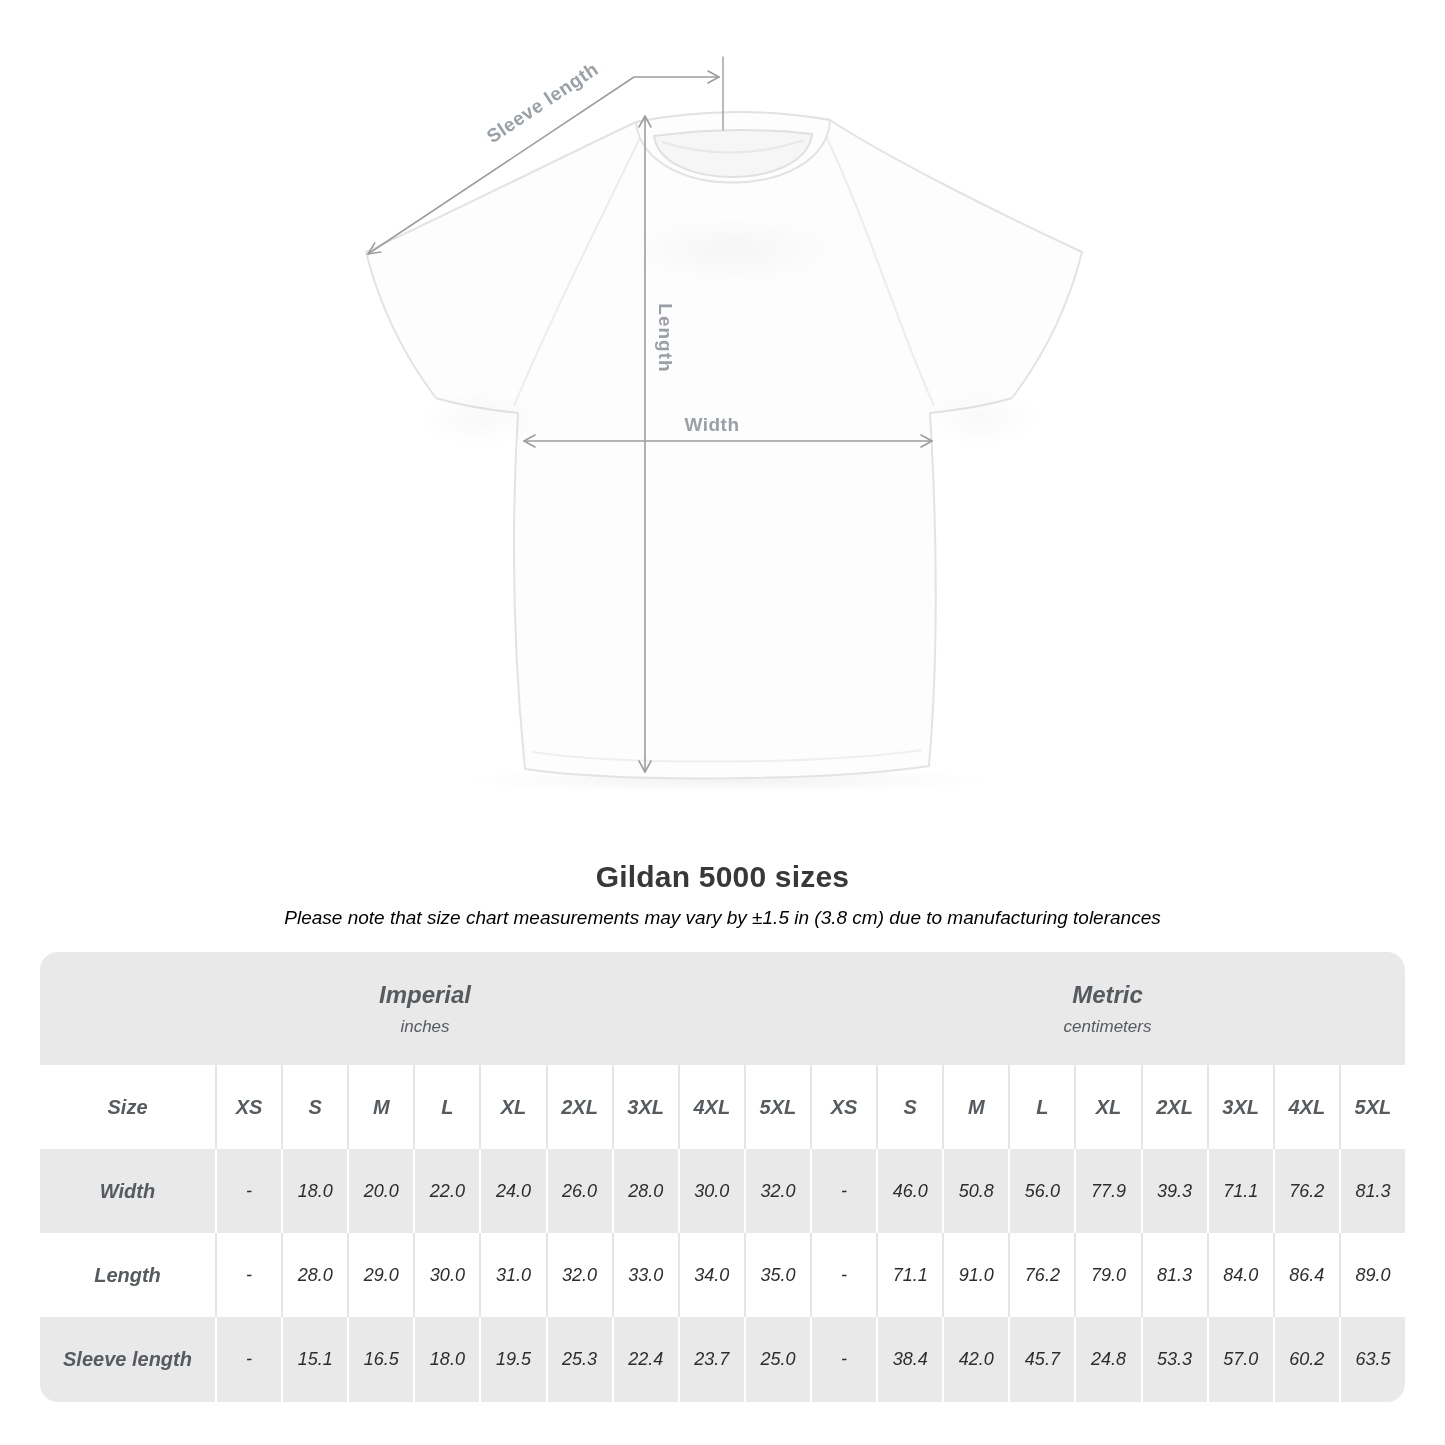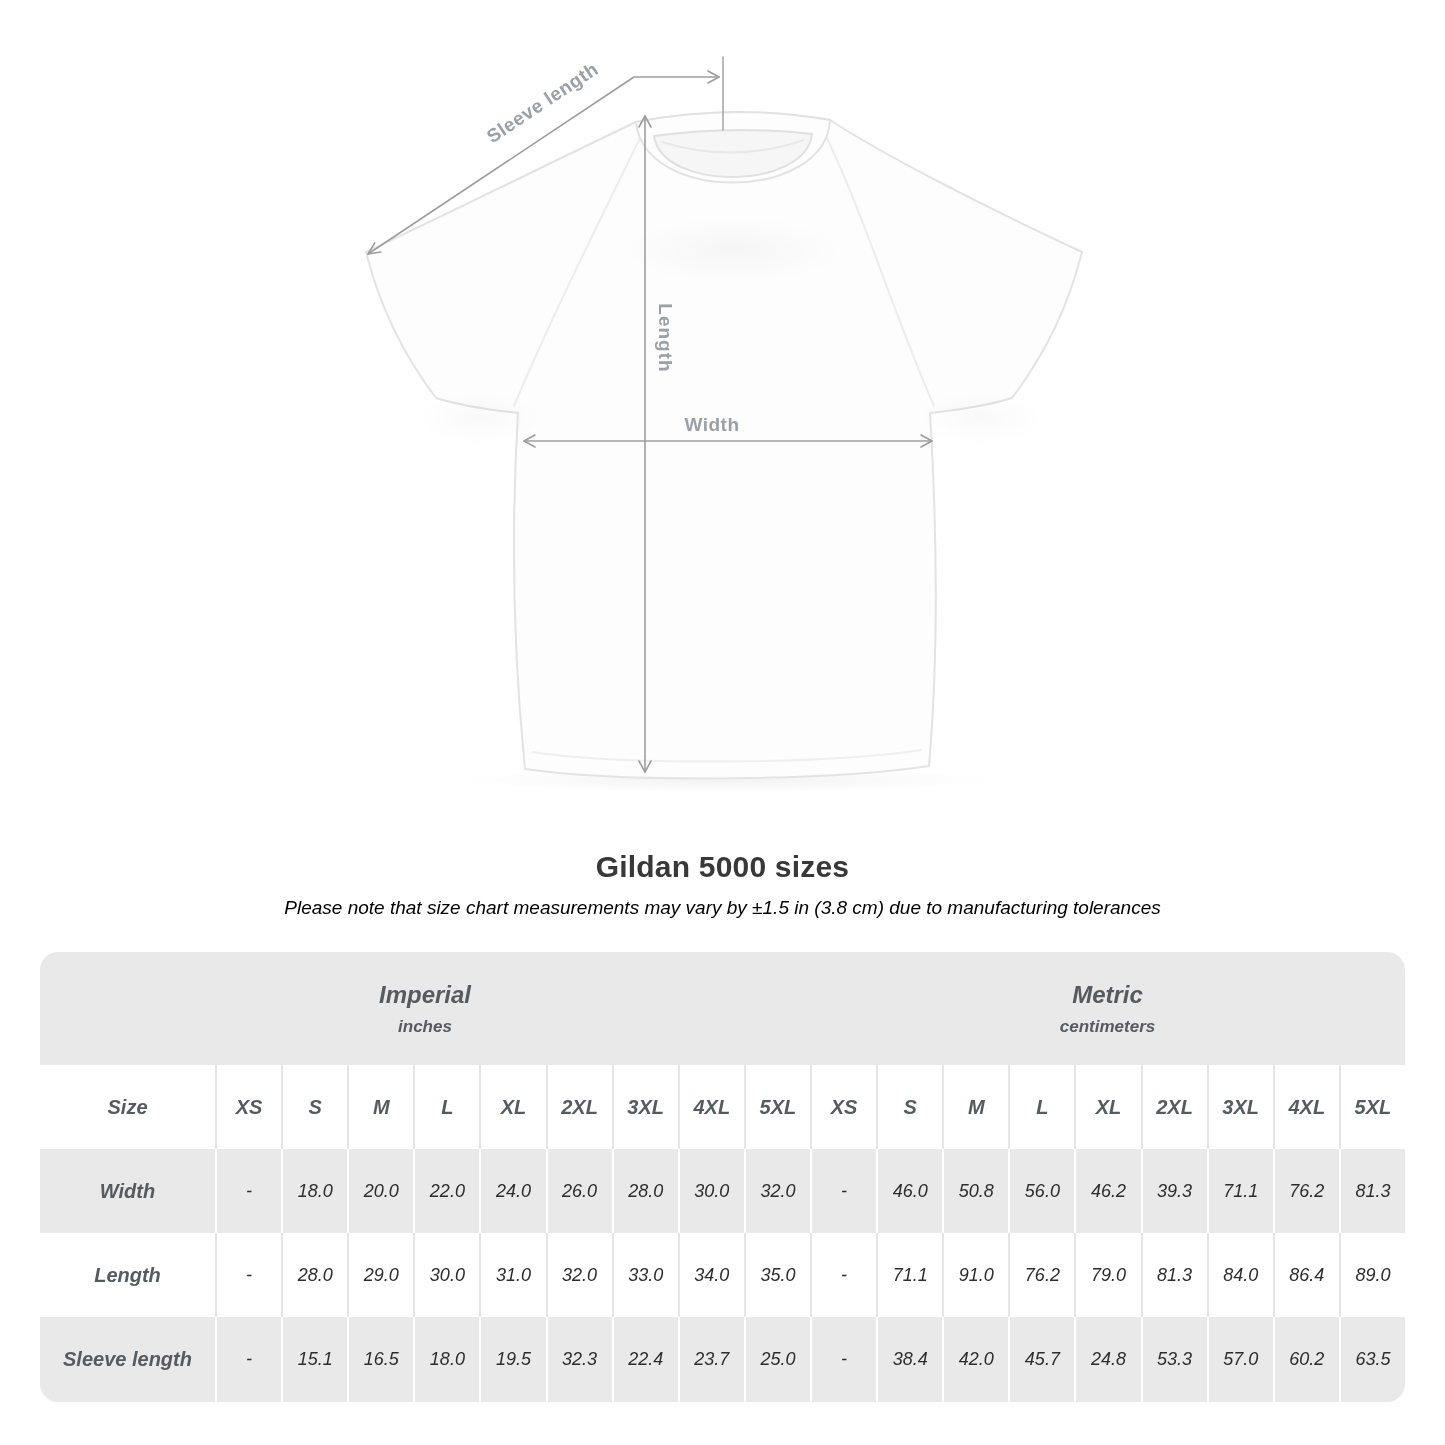--- a/index.html
+++ b/index.html
@@ -4,31 +4,31 @@
 <style>
   html,body{margin:0;padding:0;background:#ffffff;}
   body{width:1445px;height:1445px;font-family:"Liberation Sans",sans-serif;-webkit-font-smoothing:antialiased;}
   .page{position:relative;width:1445px;height:1445px;background:#fff;overflow:hidden;}
 
   
   .diagram{position:absolute;left:0;top:0;}
 
   
   .title-block{position:absolute;left:0;top:850px;width:100%;text-align:center;}
-  .page-title{margin:0;font-size:30px;line-height:34px;font-weight:bold;color:#383838;letter-spacing:.2px;}
+  .page-title{margin:10px;font-size:30px;line-height:34px;font-weight:bold;color:#383838;letter-spacing:.2px;}
   .tolerance-note{margin:13px 0 0 0;font-size:19px;font-style:italic;color:#000000;}
 
   
   .size-table{position:absolute;left:40px;top:952px;width:1365px;height:450px;border-radius:18px;overflow:hidden;}
   .band{height:113px;background:#e9e9e9;display:flex;}
   .band-group{display:flex;flex-direction:column;justify-content:center;align-items:center;gap:8px;}
   .band-group.imperial{width:770px;}
   .band-group.metric{flex:1;}
   .g-label{font-size:24px;font-weight:bold;font-style:italic;color:#565b5f;}
-  .g-sub{font-size:17px;font-style:italic;color:#565b5f;font-weight:bold;}
+  .g-sub{font-size:17px;font-style:italic;color:#565b5f;}
 
   .trow{display:grid;grid-template-columns:175px repeat(18,1fr);height:84px;background:#fff;font-style:italic;}
   .trow.striped{background:#e9e9e9;}
   .trow:last-child{height:85px;}
   .tcell{display:flex;align-items:center;justify-content:center;font-size:18px;color:#2d2d2d;white-space:nowrap;}
   .tcell + .tcell{border-left:2px solid #e5e5e5;}
   .trow.striped .tcell + .tcell{border-left-color:#ffffff;}
   .label-cell,.head-cell{font-weight:bold;color:#565b5f;font-size:20px;}
 </style>
 </head>
@@ -147,21 +147,21 @@
           <div class="tcell data-cell">22.0</div>
           <div class="tcell data-cell">24.0</div>
           <div class="tcell data-cell">26.0</div>
           <div class="tcell data-cell">28.0</div>
           <div class="tcell data-cell">30.0</div>
           <div class="tcell data-cell">32.0</div>
           <div class="tcell data-cell">-</div>
           <div class="tcell data-cell">46.0</div>
           <div class="tcell data-cell">50.8</div>
           <div class="tcell data-cell">56.0</div>
-          <div class="tcell data-cell">46.2</div>
+          <div class="tcell data-cell">77.9</div>
           <div class="tcell data-cell">39.3</div>
           <div class="tcell data-cell">71.1</div>
           <div class="tcell data-cell">76.2</div>
           <div class="tcell data-cell">81.3</div>
         </div>
         <div class="trow">
           <div class="tcell label-cell">Length</div>
           <div class="tcell data-cell">-</div>
           <div class="tcell data-cell">28.0</div>
           <div class="tcell data-cell">29.0</div>
@@ -181,21 +181,21 @@
           <div class="tcell data-cell">86.4</div>
           <div class="tcell data-cell">89.0</div>
         </div>
         <div class="trow striped">
           <div class="tcell label-cell">Sleeve length</div>
           <div class="tcell data-cell">-</div>
           <div class="tcell data-cell">15.1</div>
           <div class="tcell data-cell">16.5</div>
           <div class="tcell data-cell">18.0</div>
           <div class="tcell data-cell">19.5</div>
-          <div class="tcell data-cell">32.3</div>
+          <div class="tcell data-cell">25.3</div>
           <div class="tcell data-cell">22.4</div>
           <div class="tcell data-cell">23.7</div>
           <div class="tcell data-cell">25.0</div>
           <div class="tcell data-cell">-</div>
           <div class="tcell data-cell">38.4</div>
           <div class="tcell data-cell">42.0</div>
           <div class="tcell data-cell">45.7</div>
           <div class="tcell data-cell">24.8</div>
           <div class="tcell data-cell">53.3</div>
           <div class="tcell data-cell">57.0</div>

